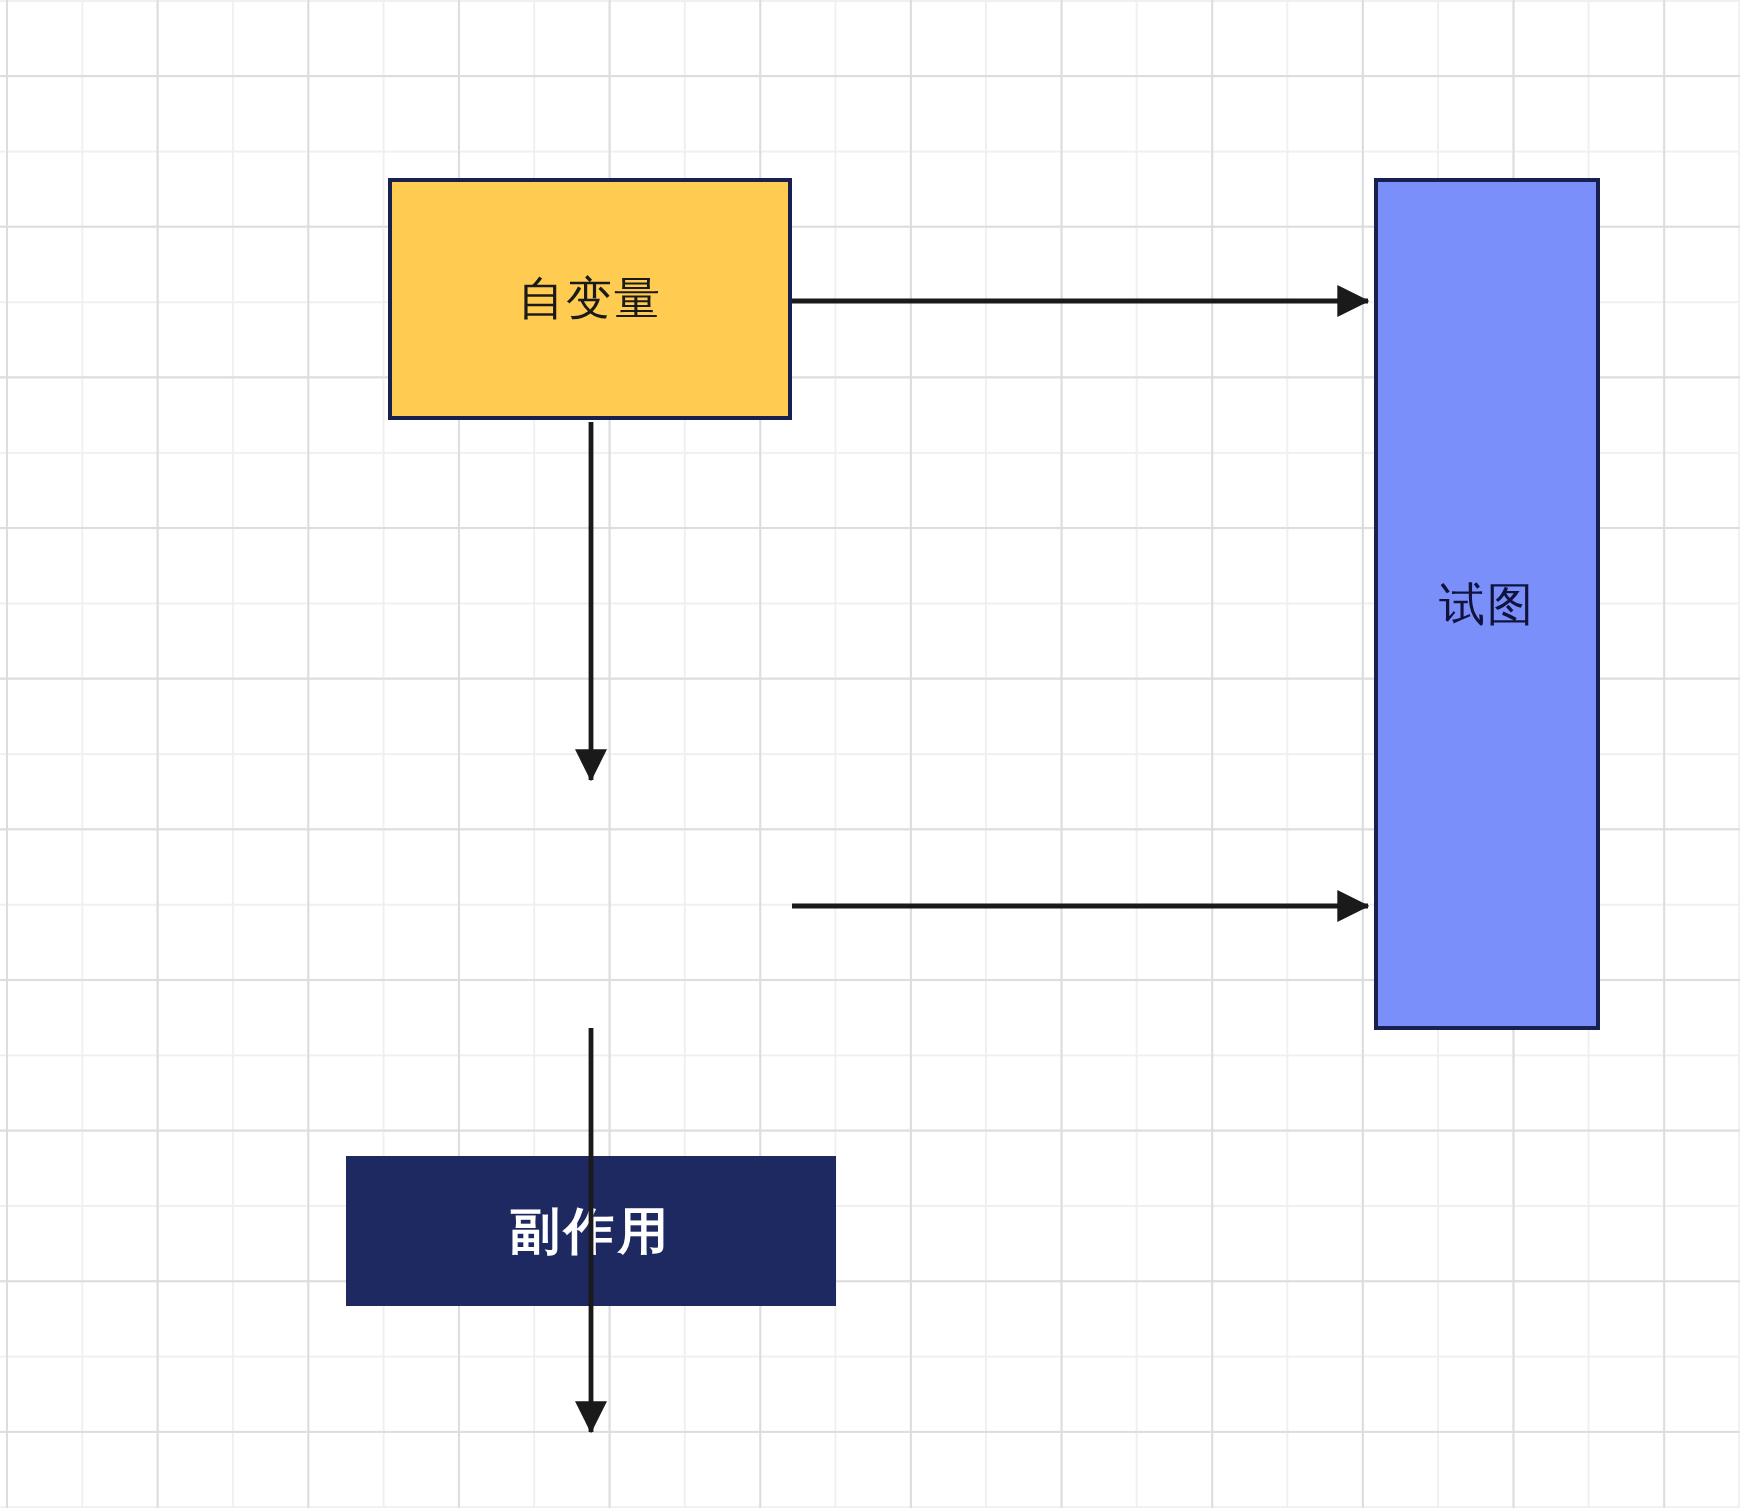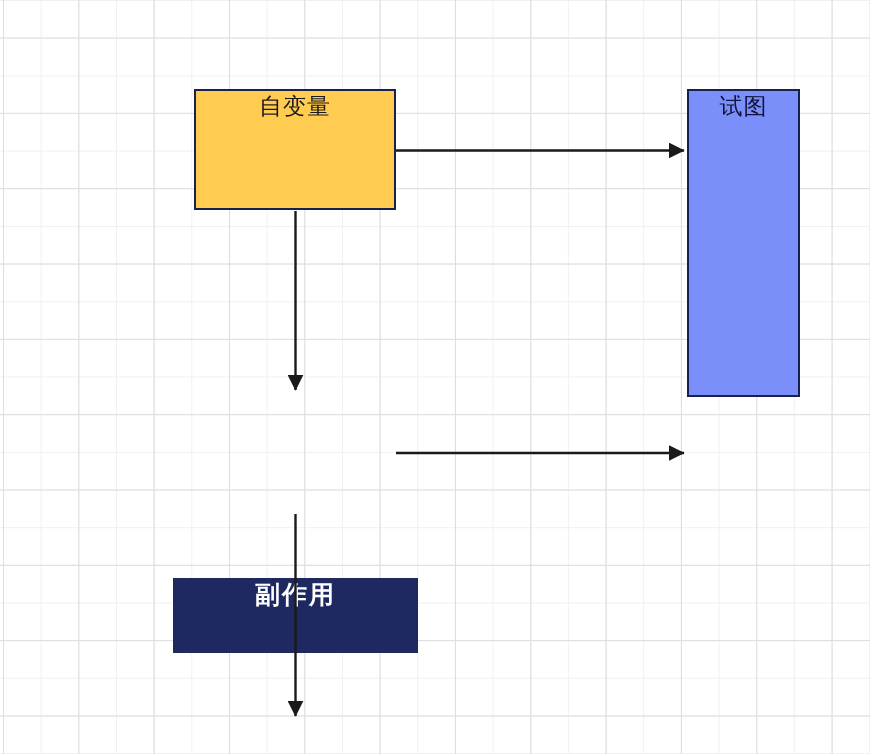--- a/index.html
+++ b/index.html
@@ -26,34 +26,34 @@
     background-position:
       3px 0,
       0 37.5px,
       3px 0,
       0 0;
   }
   .node {
     position: absolute;
     box-sizing: border-box;
     display: flex;
-    align-items: flex-start;
+    align-items: center;
     justify-content: center;
     font-size: 23px;
     letter-spacing: 1px;
     color: #1a1a1a;
     cursor: pointer;
   }
   .node-independent {
     left: 194px; top: 89px; width: 202px; height: 121px;
     background: #FFCB50;
     border: 2px solid #17204F;
   }
   .node-view {
-    left: 687px; top: 89px; width: 113px; height: 308px;
+    left: 687px; top: 89px; width: 113px; height: 426px;
     background: #7B8FFB;
     border: 2px solid #17204F;
     color: #10143C;
   }
   .node-dependent {
     left: 194px; top: 394px; width: 202px; height: 121px;
     background: #8CC0FC;
     border: 2px solid #17204F;
   }
   .node-side-effect {

